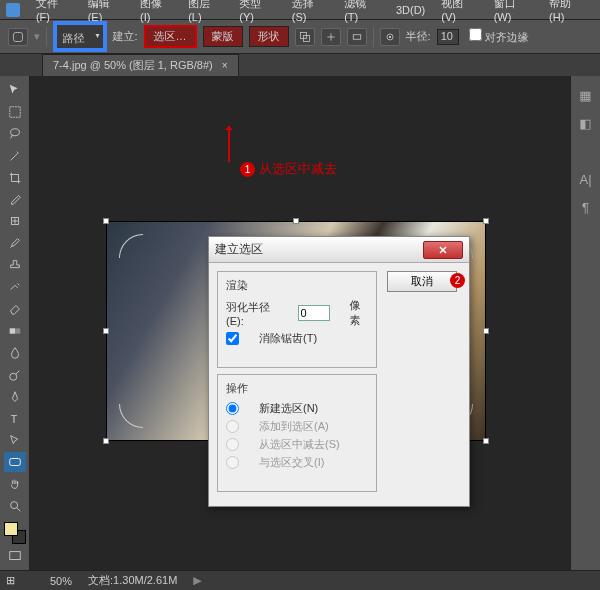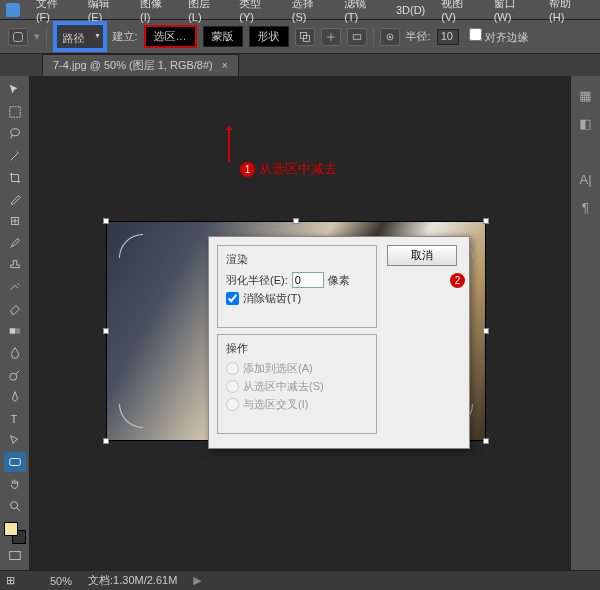--- a/index.html
+++ b/index.html
@@ -7,21 +7,21 @@
 
 .menubar { background: #535353; height: 20px; display: flex; align-items: center; padding: 0 6px; font-size: 11px; color: #ddd; border-bottom: 1px solid #222; }
 .menubar .logo { width: 14px; height: 14px; background: #4a90d9; border-radius: 2px; margin-right: 8px; }
 .menubar .menu-item { padding: 0 8px; cursor: pointer; }
 
 .optbar { background: #535353; height: 34px; display: flex; align-items: center; padding: 0 8px; font-size: 11px; color: #ccc; border-bottom: 1px solid #222; gap: 6px; }
 .icon-btn { width: 20px; height: 18px; background: #444; border: 1px solid #666; border-radius: 2px; display: inline-flex; align-items: center; justify-content: center; }
 .icon-btn svg { width: 12px; height: 12px; }
 .opt-dropdown { background: #3a3a3a; border: 4px solid #3b82f6; padding: 6px 18px 2px 6px; color: #ccc; position: relative; }
 .opt-dropdown::after { content: "▾"; position: absolute; right: 3px; font-size: 8px; }
-.opt-btn { background: #000000; border: 1px solid #222; padding: 2px 8px; color: #ccc; }
+.opt-btn { background: #7f1d1d; border: 1px solid #222; padding: 2px 8px; color: #ccc; }
 .opt-btn.highlight { border: 2px solid #d40000; }
 .opt-field { background: #404040; border: 1px solid #222; color: #ccc; width: 22px; padding: 1px 3px; font-size: 11px; }
 .opt-check { margin-left: 4px; }
 .sep { width: 1px; height: 20px; background: #666; }
 
 .tabs { background: #3e3e3e; height: 22px; display: flex; align-items: end; padding-left: 42px; font-size: 11px; }
 .tab { background: #535353; color: #ccc; padding: 3px 10px; border: 1px solid #222; border-bottom: none; position: relative; }
 .tab .close { font-size: 10px; margin-left: 6px; }
 .tab::after { content: ""; position: absolute; right: -7px; bottom: 8px; width: 5px; height: 5px; }
 
@@ -58,21 +58,21 @@
 .dialog { position: absolute; top: 160px; left: 178px; width: 262px; background: #eee; border: 1px solid #888; box-shadow: 2px 2px 8px rgba(0,0,0,.5); font-size: 12px; z-index: 10; }
 .dlg-title { background: linear-gradient(#fff, #ddd); height: 26px; display: flex; align-items: center; padding: 0 6px; border-bottom: 1px solid #aaa; }
 .dlg-title .txt { flex: 1; color: #333; }
 .dlg-close { width: 40px; height: 18px; background: linear-gradient(#e27070, #c23030); border: 1px solid #8b2020; border-radius: 2px; color: #fff; display: flex; align-items: center; justify-content: center; }
 .dlg-body { padding: 8px; display: flex; gap: 6px; }
 .dlg-left { flex: 1; }
 .dlg-right { width: 78px; display: flex; flex-direction: column; gap: 6px; align-items: center; }
 .fieldset { border: 1px solid #aaa; padding: 18px 8px; margin-bottom: 6px; }
 .fieldset .legend { font-size: 11px; color: #333; background: #eee; position: relative; top: -12px; left: -2px; display: inline-block; padding: 0 2px; }
 .fieldset .content { margin-top: -10px; }
-.row { display: flex; align-items: center; gap: 4px; font-size: 11px; color: #333; margin: 3px 0; }
+.row { display: flex; align-items: center; gap: 20px; font-size: 11px; color: #333; margin: 3px 0; }
 .row .disabled { color: #999; }
 .num-input { width: 32px; border: 1px solid #7a9; background: #fff; padding: 1px 2px; font-size: 11px; }
 .win-btn { width: 70px; padding: 2px 0; background: linear-gradient(#fdfdfd, #e0e0e0); border: 1px solid #888; font-size: 11px; text-align: center; }
 .win-btn.primary { border: 2px solid #d40000; outline: 1px solid #4a90d9; }
 .anum2 { display: inline-flex; width: 15px; height: 15px; border-radius: 50%; background: #d40000; color: #fff; font-size: 10px; align-items: center; justify-content: center; position: absolute; right: 4px; top: 36px; }
 
 .statusbar { position: absolute; bottom: 0; left: 0; right: 0; height: 20px; background: #3a3a3a; display: flex; align-items: center; font-size: 11px; color: #ccc; padding: 0 6px; gap: 16px; border-top: 1px solid #222; }
 .statusbar .play { color: #888; }
 </style>
 </head>
@@ -274,39 +274,51 @@
       <div class="handle bl"></div>
       <div class="handle bm"></div>
       <div class="handle br"></div>
       <div class="corner tl"></div>
       <div class="corner tr"></div>
       <div class="corner bl"></div>
       <div class="corner br"></div>
     </div>
 
     <div class="dialog">
+      <div class="dlg-title">
+        <span class="txt">建立选区</span>
+        <span class="dlg-close">
+            <svg width="10" height="10" viewBox="0 0 10 10">
+              <path d="M2 2l6 6M8 2l-6 6" stroke="#fff" stroke-width="1.5"></path>
+            </svg>
+          </span>
+      </div>
       <div class="dlg-body">
         <div class="dlg-left">
           <div class="fieldset">
             <span class="legend">渲染</span>
             <div class="content">
               <div class="row">
                 <span>羽化半径(E):</span>
                 <input class="num-input" value="0" style="">
                 <span>像素</span>
               </div>
               <div class="row">
                 <input type="checkbox" checked="" style="">
                 <span>消除锯齿(T)</span>
               </div>
             </div>
           </div>
           <div class="fieldset">
             <span class="legend">操作</span>
             <div class="content">
+              <div class="row">
+                  <input type="radio" checked="" style="">
+                  <span>新建选区(N)</span>
+                </div>
               <div class="row">
                   <input type="radio" disabled="" style="">
                   <span class="disabled">添加到选区(A)</span>
                 </div>
               <div class="row">
                   <input type="radio" disabled="" style="">
                   <span class="disabled">从选区中减去(S)</span>
                 </div>
               <div class="row">
                   <input type="radio" disabled="" style="">

